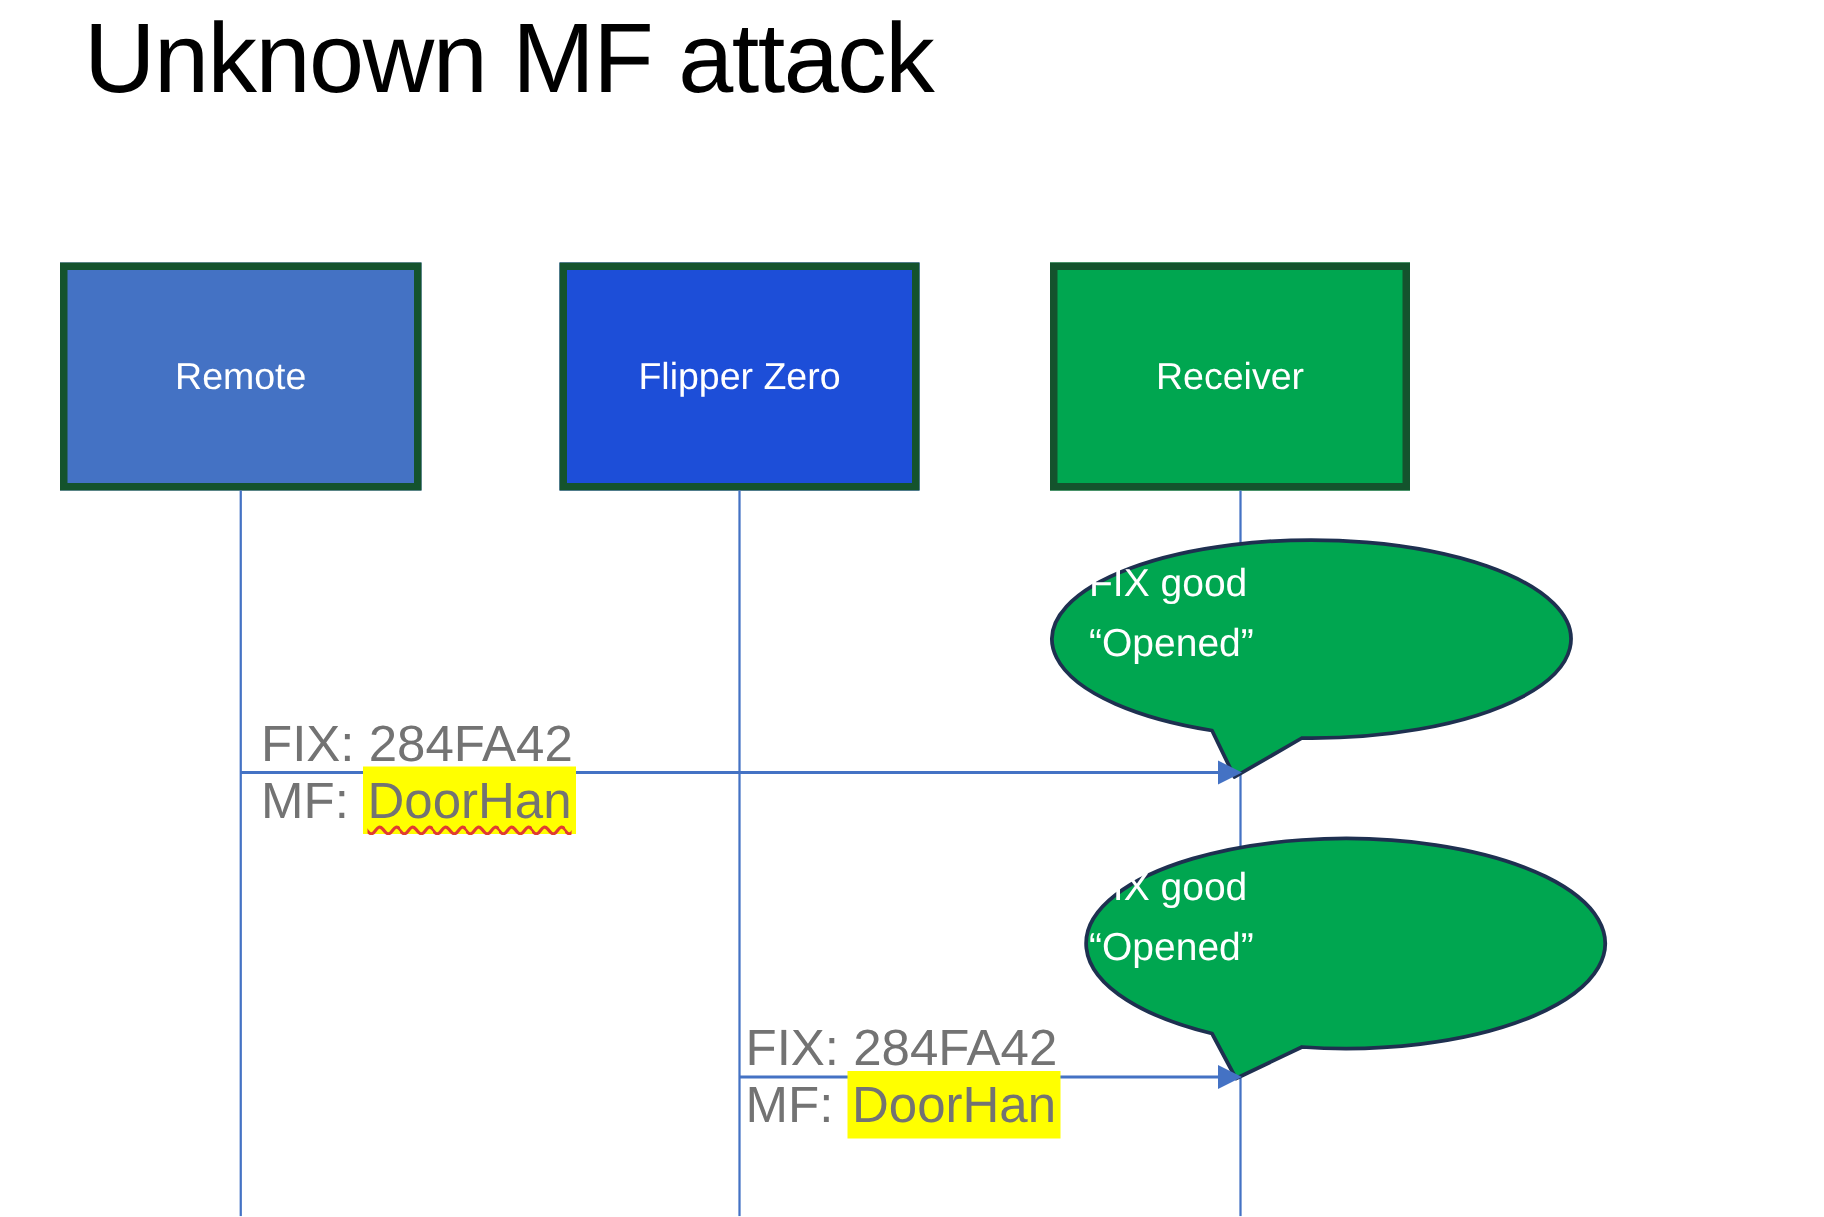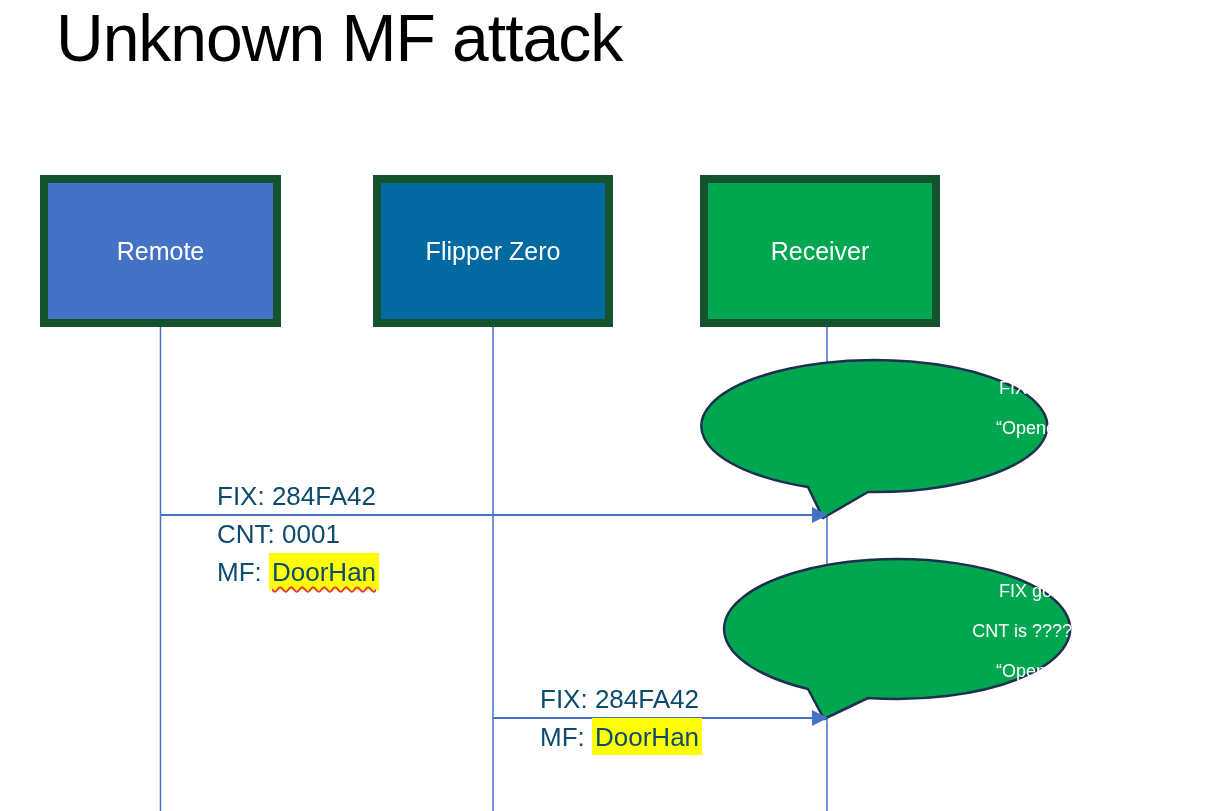--- a/index.html
+++ b/index.html
@@ -20,63 +20,62 @@
     font-weight: 300;
     letter-spacing: -1px;
     color: #000000;
     white-space: nowrap;
   }
   .actor {
     position: absolute;
     top: 175px;
     height: 152px;
     box-sizing: border-box;
-    border: 8px solid #14532d;
+    border: 5px solid #14532d;
     display: flex;
     align-items: center;
     justify-content: center;
     color: #ffffff;
     font-size: 25px;
   }
   .actor-remote   { left: 40px;  width: 241px; background: #4472C4; }
-  .actor-flipper  { left: 373px; width: 240px; background: #0369a1; }
+  .actor-flipper  { left: 373px; width: 240px; background: #1d4ed8; }
   .actor-receiver { left: 700px; width: 240px; background: #00A650; }
 
   .diagram-svg {
     position: absolute;
     left: 0; top: 0;
     width: 1216px; height: 811px;
   }
 
   .msg-label {
     position: absolute;
-    font-size: 26px;
+    font-size: 34px;
     line-height: 38px;
-    color: #0c4a6e;
+    color: #737373;
     white-space: nowrap;
-    margin-left: 43px;
   }
   .msg-label-1 { left: 174px; top: 477px; }
   .msg-label-2 { left: 497px; top: 680px; }
   .hl { background: #FFFF00; padding: 4px 3px 3px 3px; }
   .sq {
     text-decoration-line: underline;
     text-decoration-style: wavy;
     text-decoration-color: #E03C31;
     text-decoration-thickness: 1.5px;
     text-underline-offset: 5px;
   }
 
   .callout-text {
     position: absolute;
     left: 726px;
     width: 346px;
-    text-align: right;
+    text-align: left;
     color: #ffffff;
-    font-size: 18px;
+    font-size: 26px;
     line-height: 40px;
     white-space: nowrap;
   }
   .callout-text-1 { top: 368px; }
   .callout-text-2 { top: 571px; }
 </style>
 </head>
 <body>
 
 <div class="slide">
@@ -105,33 +104,31 @@
 
     <line x1="160.5" y1="515" x2="814" y2="515" stroke-width="2" stroke="#4472C4"></line>
     <polygon points="812,507 812,523 828,515" fill="#4472C4"></polygon>
 
     <line x1="493" y1="718" x2="814" y2="718" stroke-width="2" stroke="#4472C4"></line>
     <polygon points="812,710 812,726 828,718" fill="#4472C4"></polygon>
   </svg>
 
   <div class="msg-label msg-label-1">
     <div>FIX: 284FA42</div>
-    <div>CNT: 0001</div>
     <div><span>MF: </span><span class="hl sq">DoorHan</span></div>
   </div>
 
   <div class="msg-label msg-label-2">
     <div>FIX: 284FA42</div>
     <div><span>MF: </span><span class="hl">DoorHan</span></div>
   </div>
 
   <div class="callout-text callout-text-1">
     <div>FIX good</div>
     <div>“Opened”</div>
   </div>
 
   <div class="callout-text callout-text-2">
     <div>FIX good</div>
-    <div>CNT is ????</div>
     <div>“Opened”</div>
   </div>
 
 </div>
 
 </body></html>

